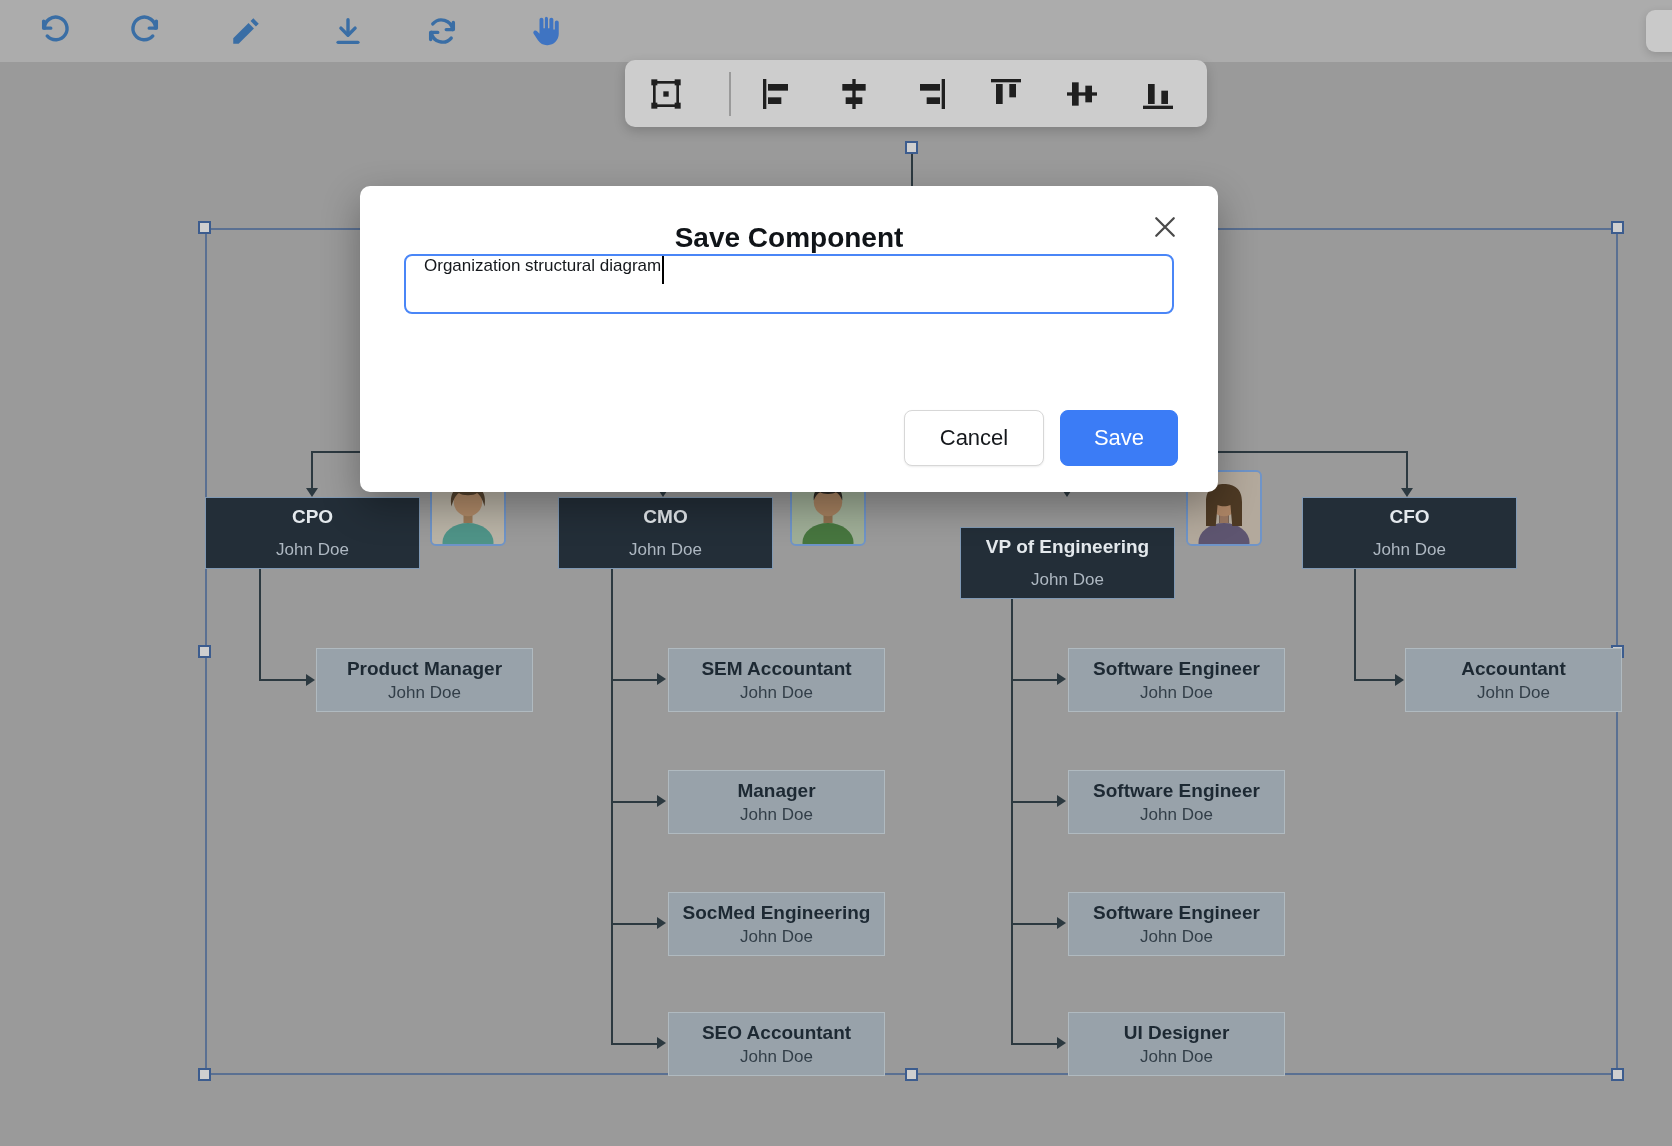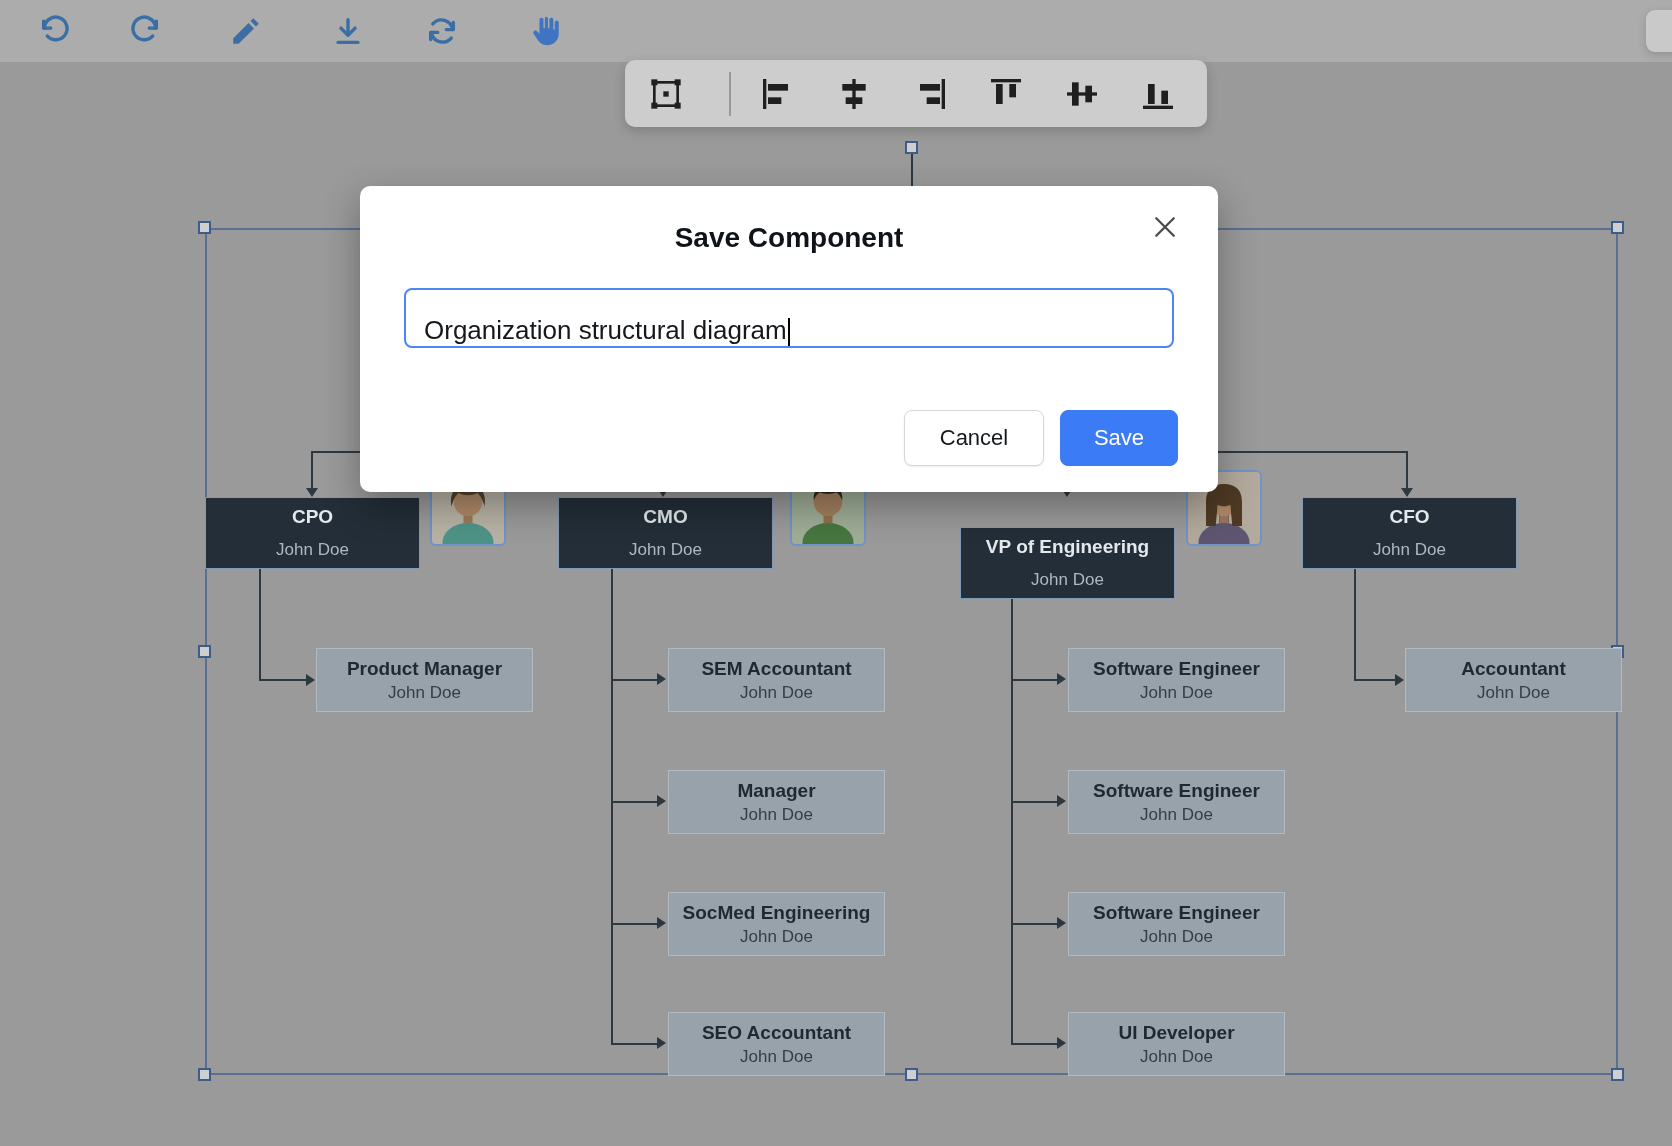--- a/index.html
+++ b/index.html
@@ -42,22 +42,22 @@
 
   .avatar{position:absolute;width:76px;height:76px;border:2px solid #6f94c8;border-radius:6px;box-sizing:border-box;overflow:hidden;cursor:pointer;}
   .avatar svg{display:block;width:100%;height:100%;}
 
   
   #modal{position:absolute;left:360px;top:186px;width:858px;height:306px;background:#ffffff;border-radius:10px;
     box-shadow:0 14px 38px rgba(0,0,0,0.32);z-index:30;box-sizing:border-box;padding:30px 44px;}
   #modal-title{font-size:28px;font-weight:bold;color:#101418;margin-top:6px;text-align:center;}
   #modal-close{position:absolute;top:26px;right:38px;width:30px;height:30px;cursor:pointer;}
   #modal-close svg{width:30px;height:30px;}
-  .text-input{margin-top:34px;height:56px;border:2px solid #4a86f7;border-radius:8px;display:flex;align-items:flex-end;
-    padding:0 18px;font-size:26px;color:#15181c;background:#fff;}
+  .text-input{height:56px;border:2px solid #4a86f7;border-radius:8px;display:flex;align-items:flex-start;
+    padding:0 18px;font-size:17px;color:#15181c;background:#fff;}
   .caret{display:inline-block;width:2px;height:28px;background:#000;margin-left:1px;}
   #modal-buttons{position:absolute;right:40px;bottom:26px;display:flex;gap:16px;}
   .btn{height:56px;border-radius:8px;display:flex;align-items:center;justify-content:center;font-size:22px;cursor:pointer;box-sizing:border-box;}
   #cancel-btn{width:140px;background:#ffffff;border:1px solid #d7d7d7;color:#15181c;box-shadow:0 1px 2px rgba(0,0,0,0.08);}
   #save-btn{width:118px;background:#3b7cf6;border:1px solid #3b7cf6;color:#ffffff;}
 </style>
 </head>
 <body>
 
 <div id="stage">
@@ -283,21 +283,21 @@
   </div>
   <div class="report" style="left:1068px;top:770px">
     <span class="t">Software Engineer</span>
     <span class="n">John Doe</span>
   </div>
   <div class="report" style="left:1068px;top:892px">
     <span class="t">Software Engineer</span>
     <span class="n">John Doe</span>
   </div>
   <div class="report" style="left:1068px;top:1012px">
-    <span class="t">UI Developer</span>
+    <span class="t">UI Designer</span>
     <span class="n">John Doe</span>
   </div>
   <div class="report" style="left:1405px;top:648px">
     <span class="t">Accountant</span>
     <span class="n">John Doe</span>
   </div>
 
   <div id="modal">
     <div id="modal-title">Save Component</div>
     <div id="modal-close">

